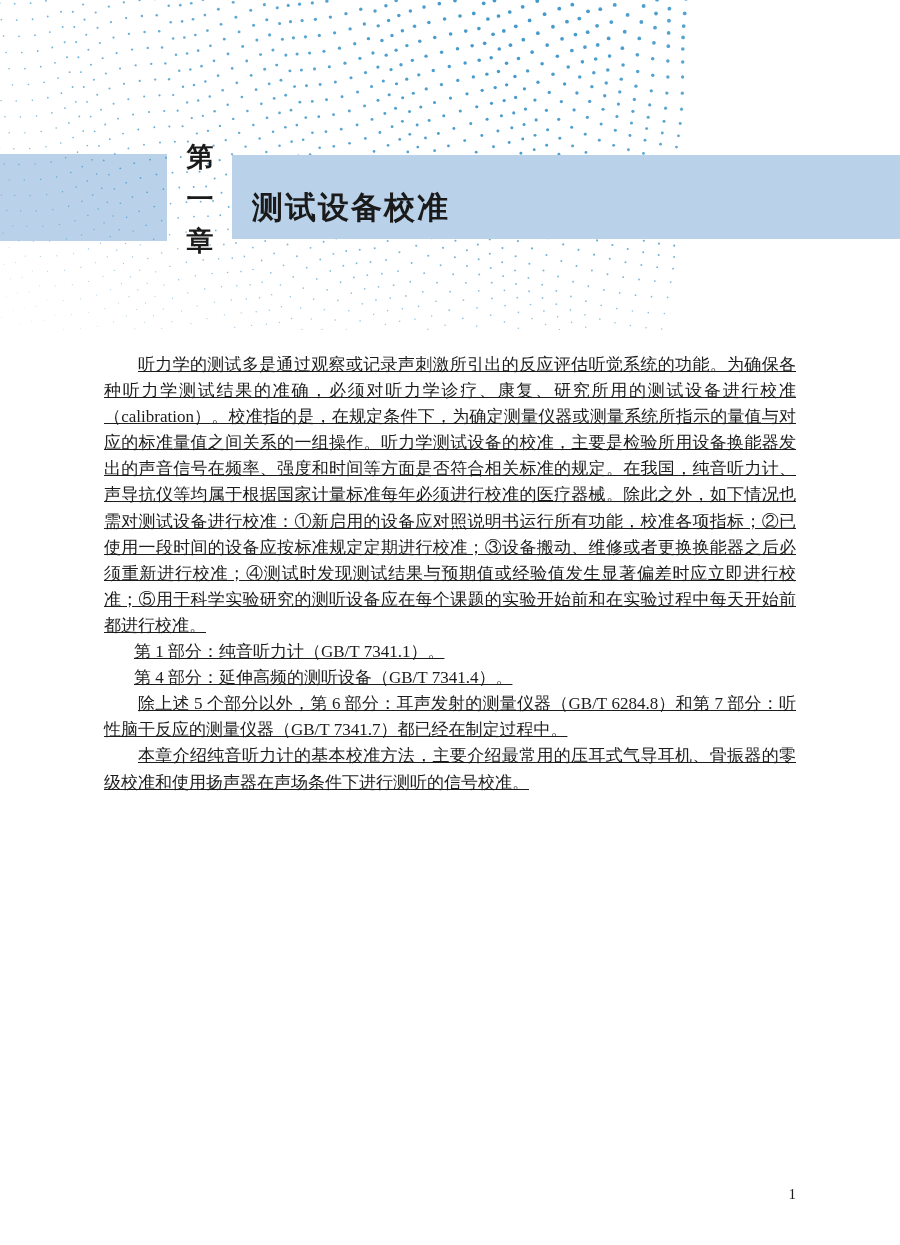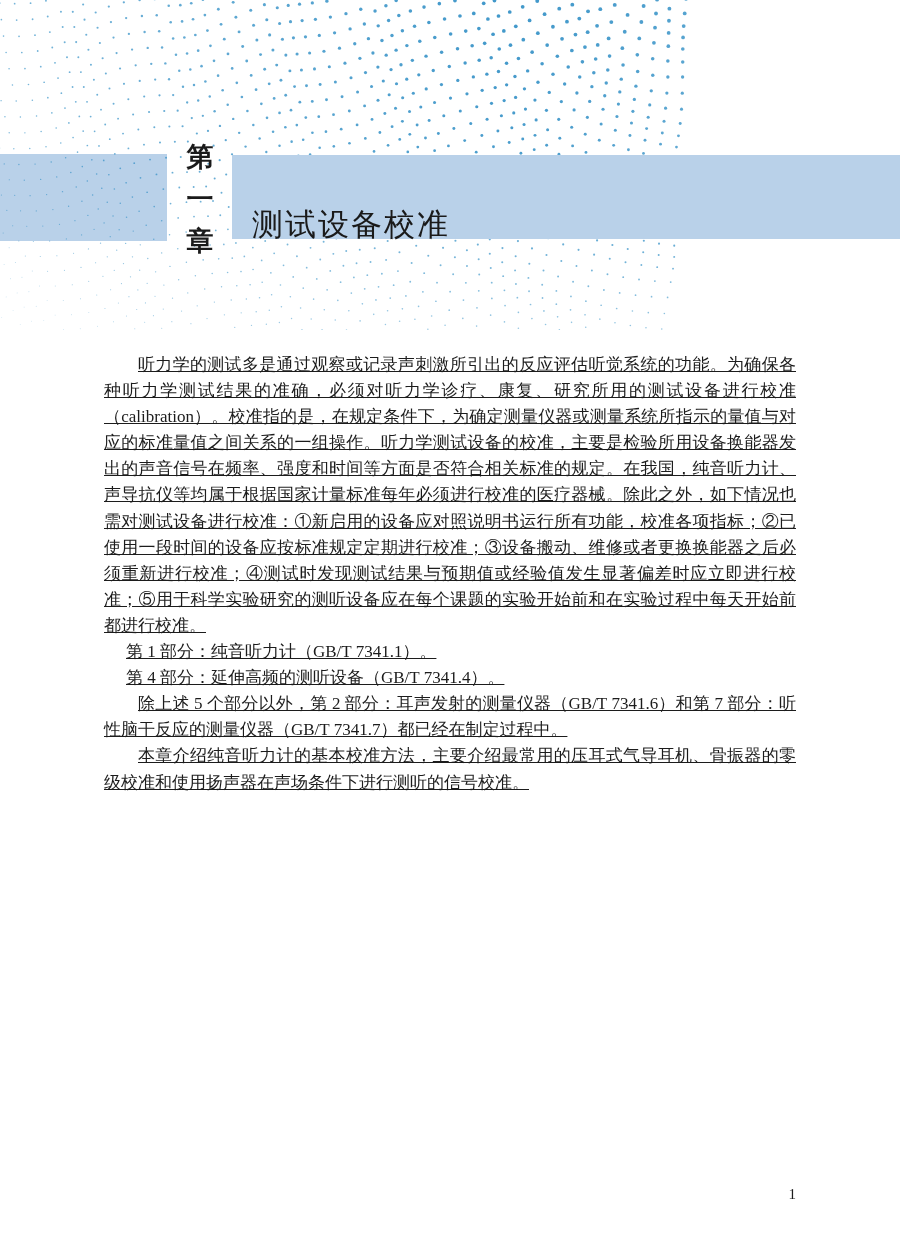--- a/index.html
+++ b/index.html
@@ -80,25 +80,24 @@
 
   .chapter-title {
     position: absolute;
     left: 252px;
     top: 156px;
     height: 104px;
     display: flex;
     align-items: center;
     z-index: 5;
     font-family: "Liberation Sans", "DejaVu Sans", sans-serif;
-    font-weight: normal;
+    font-weight: bold;
     font-size: 31px;
     letter-spacing: 2px;
     color: #1a1a1a;
-    margin-top: 17px;
   }
 
   
   .body-text {
     position: absolute;
     left: 104px;
     top: 352px;
     width: 692px;
     z-index: 4;
     font-family: "Liberation Serif", "DejaVu Serif", serif;
@@ -109,21 +108,21 @@
     text-justify: inter-ideograph;
     text-decoration: underline;
   }
   .body-text p {
     margin: 0;
     text-indent: 2em;
     text-align: justify;
   }
   .body-text p.listline {
     text-indent: 0;
-    margin-left: 22px;
+    margin-left: 30px;
   }
 
   
   .page-number {
     position: absolute;
     right: 104px;
     bottom: 42px;
     font-family: "Liberation Serif", "DejaVu Serif", serif;
     font-size: 15px;
     color: #1c1c1c;
@@ -1359,19 +1358,19 @@
     <span>一</span>
     <span>章</span>
   </div>
 
   <div class="chapter-title">测试设备校准</div>
 
   <div class="body-text">
       <p class="">听力学的测试多是通过观察或记录声刺激所引出的反应评估听觉系统的功能。为确保各种听力学测试结果的准确，必须对听力学诊疗、康复、研究所用的测试设备进行校准（calibration）。校准指的是，在规定条件下，为确定测量仪器或测量系统所指示的量值与对应的标准量值之间关系的一组操作。听力学测试设备的校准，主要是检验所用设备换能器发出的声音信号在频率、强度和时间等方面是否符合相关标准的规定。在我国，纯音听力计、声导抗仪等均属于根据国家计量标准每年必须进行校准的医疗器械。除此之外，如下情况也需对测试设备进行校准：①新启用的设备应对照说明书运行所有功能，校准各项指标；②已使用一段时间的设备应按标准规定定期进行校准；③设备搬动、维修或者更换换能器之后必须重新进行校准；④测试时发现测试结果与预期值或经验值发生显著偏差时应立即进行校准；⑤用于科学实验研究的测听设备应在每个课题的实验开始前和在实验过程中每天开始前都进行校准。</p>
       <p class="listline">第 1 部分：纯音听力计（GB/T 7341.1）。</p>
       <p class="listline">第 4 部分：延伸高频的测听设备（GB/T 7341.4）。</p>
-      <p class="">除上述 5 个部分以外，第 2 部分：耳声发射的测量仪器（GB/T 7341.6）和第 7 部分：听性脑干反应的测量仪器（GB/T 7341.7）都已经在制定过程中。</p>
+      <p class="">除上述 5 个部分以外，第 6 部分：耳声发射的测量仪器（GB/T 6284.8）和第 7 部分：听性脑干反应的测量仪器（GB/T 7341.7）都已经在制定过程中。</p>
       <p class="">本章介绍纯音听力计的基本校准方法，主要介绍最常用的压耳式气导耳机、骨振器的零级校准和使用扬声器在声场条件下进行测听的信号校准。</p>
     </div>
 
   <div class="page-number">1</div>
 
 </div>
 
 </body></html>

